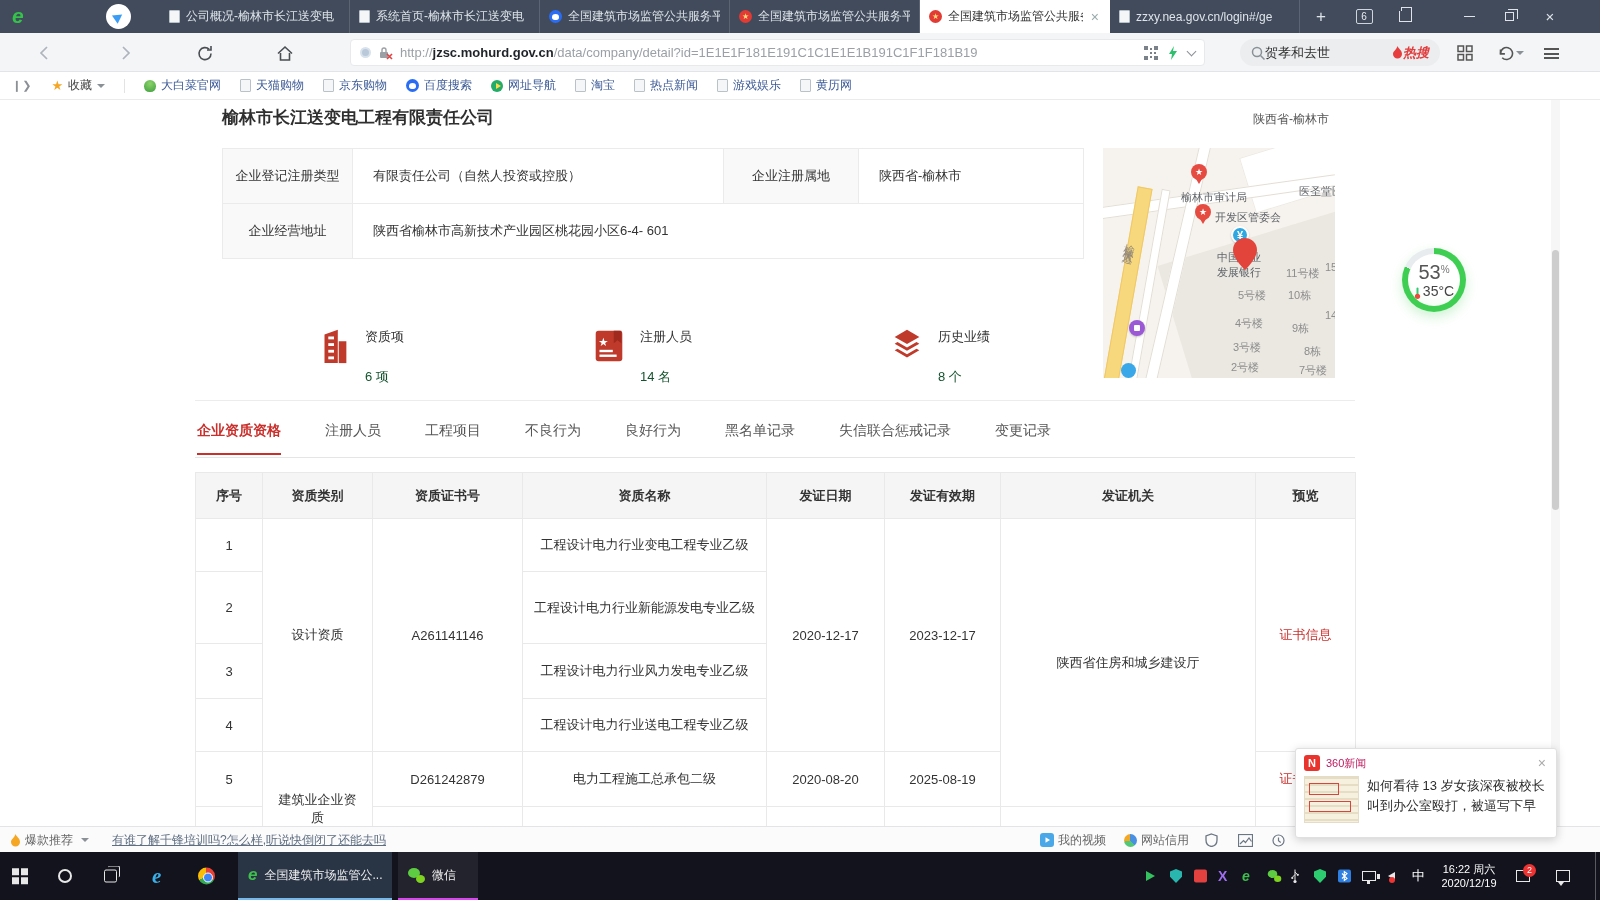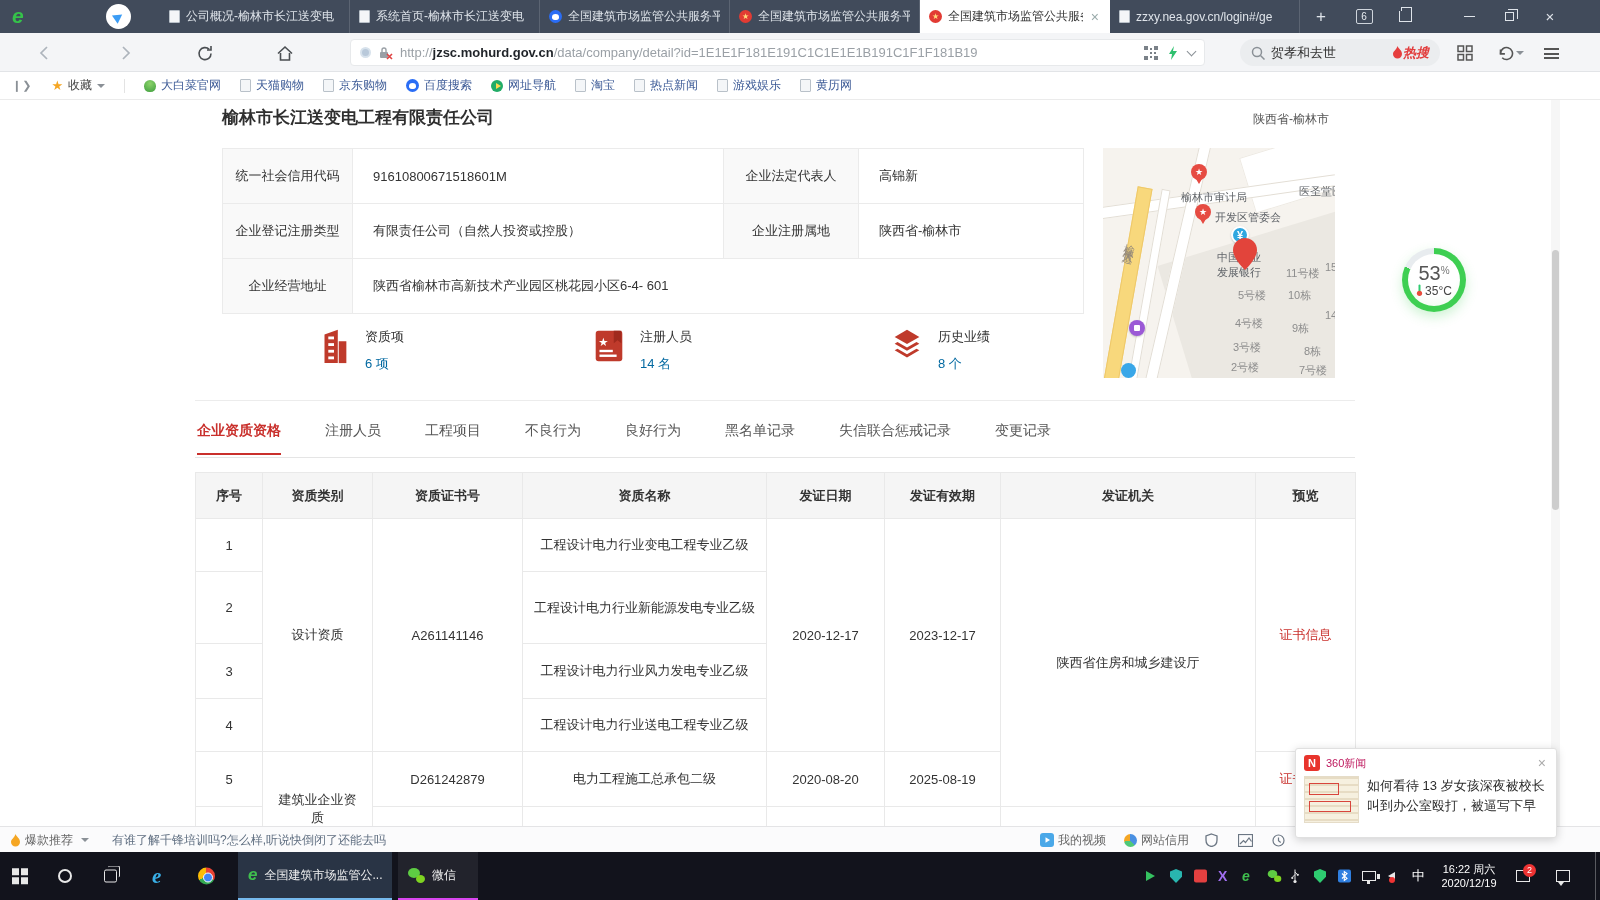--- a/index.html
+++ b/index.html
@@ -33,21 +33,21 @@
 
 #toolbar{position:absolute;left:0;top:33px;width:1600px;height:39px;background:#f4f5f7;border-bottom:1px solid #e2e4e7}
 .navb{position:absolute;top:7px;width:26px;height:26px;display:flex;align-items:center;justify-content:center;cursor:pointer}
 .urlbar{position:absolute;left:350px;top:6px;width:855px;height:27px;background:#fff;border:1px solid #e7e9eb;border-radius:4px;display:flex;align-items:center;gap:7px;padding:0 9px}
 .sitedot{width:11px;height:11px;border-radius:50%;background:#b9c9da;border:2px solid #d7e2ec;flex:none}
 .urltxt{font-size:13px;white-space:nowrap;overflow:hidden}
 .u-scheme,.u-path{color:#9aa0a6}
 .u-host{color:#1f2328;font-weight:bold}
 .urlright{margin-left:auto;display:flex;align-items:center;gap:10px}
 .chev{width:7px;height:7px;border-right:1.5px solid #8a9096;border-bottom:1.5px solid #8a9096;transform:rotate(45deg);margin-top:-3px}
-.searchbox{position:absolute;left:1240px;top:6px;width:200px;height:27px;background:#ebedef;border-radius:14px;display:flex;align-items:center;gap:6px;padding:0 11px}
+.searchbox{position:absolute;left:1240px;top:6px;width:200px;height:27px;background:#ebedef;border-radius:14px;display:flex;align-items:center;padding:0 11px}
 .s-q{font-size:13px;color:#333;white-space:nowrap}
 .hotlbl{color:#e23c3c;font-weight:bold;font-style:italic;font-size:13px}
 .menu-bars{width:15px;height:11px;border-top:2px solid #555;border-bottom:2px solid #555;position:relative}
 .menu-bars::after{content:"";position:absolute;left:0;top:3.5px;width:15px;height:2px;background:#555}
 .caret{width:0;height:0;border-left:4px solid transparent;border-right:4px solid transparent;border-top:4px solid #8a9096}
 
 
 #bookmarks{position:absolute;left:0;top:72px;width:1600px;height:28px;background:#fff;border-bottom:1px solid #ebebeb;display:flex;align-items:center;gap:19px;padding:0 12px;font-size:12px}
 .bm{display:flex;align-items:center;gap:5px;color:#3c5a96;cursor:pointer;white-space:nowrap}
 .star{color:#f5a623;font-size:13px}
@@ -63,21 +63,21 @@
 .ptitle{position:absolute;left:222px;top:6px;font-size:17px;font-weight:600;color:#2f2f2f}
 .pregion{position:absolute;left:1253px;top:11px;font-size:12px;color:#555}
 table{border-collapse:collapse;table-layout:fixed}
 .info{position:absolute;left:222px;top:48px;width:861px;font-size:13px}
 .info td{border:1px solid #ebebeb;height:55px;color:#333}
 .info .lbl{background:#f9f9f9;text-align:center}
 .info .val{padding-left:20px}
 .stat{position:absolute;top:227px;display:flex;gap:12px}
 .stat .txt{display:flex;flex-direction:column}
 .stat .lab{font-size:13px;color:#333;margin-top:1px}
-.stat .num{font-size:13px;color:#0369a1;margin-top:9px}
+.stat .num{font-size:13px;color:#14532d;margin-top:22px}
 .hdiv{position:absolute;left:195px;top:300px;width:1160px;height:1px;background:#ececec}
 .stabs{position:absolute;left:197px;top:322px;display:flex;gap:44px;font-size:14px;color:#555}
 .stab{padding-bottom:13px;cursor:pointer;white-space:nowrap}
 .stab.on{color:#c9302c;border-bottom:2px solid #c9302c;font-weight:600}
 .stabline{position:absolute;left:195px;top:357px;width:1160px;height:1px;background:#e5e5e5}
 .qual{position:absolute;left:195px;top:372px;width:1160px;font-size:13px}
 .qual th{background:#f5f5f5;height:46px;font-weight:600;color:#333;border:1px solid #e9e9e9}
 .qual td{border:1px solid #e9e9e9;text-align:center;color:#333;padding:4px 10px}
 .cert-link{color:#c9302c;cursor:pointer}
 .scrolltrack{position:absolute;left:1551px;top:0;width:9px;height:726px;background:#f6f6f6}
@@ -98,26 +98,26 @@
 .pin-purple{position:absolute;width:16px;height:16px;border-radius:50%;background:#9b59d6;box-shadow:0 1px 2px rgba(0,0,0,.2)}
 .pin-purple::after{content:"";position:absolute;left:5px;top:5px;width:6px;height:6px;background:#fff;border-radius:1px}
 .pin-blue2{position:absolute;width:15px;height:15px;border-radius:50%;background:#3aa7e8}
 
 
 #gauge{position:absolute;left:1402px;top:148px;width:64px;height:64px;border-radius:50%;background:conic-gradient(#3ecf52 0 295deg,#e8ecef 295deg 360deg);box-shadow:0 5px 12px rgba(62,207,82,.25)}
 #gauge .in{position:absolute;inset:6px;border-radius:50%;background:radial-gradient(circle at 50% 35%,#fff 55%,#eafaec);display:flex;flex-direction:column;align-items:center;justify-content:center}
 .g-row{display:flex;align-items:flex-start}
 .g-num{font-size:20px;color:#555;line-height:20px}
 .g-unit{font-size:10px;color:#777;margin-top:2px}
-.g-temp{font-size:12px;color:#444;display:flex;align-items:flex-start;gap:2px;margin-top:1px}
+.g-temp{font-size:14px;color:#444;display:flex;align-items:flex-end;gap:2px;margin-top:1px}
 
 
 #statusbar{position:absolute;left:0;top:826px;width:1600px;height:26px;background:#fbfbfc;border-top:1px solid #e4e4e6;font-size:12px;color:#666}
 .sb{position:absolute;top:0;height:26px;display:flex;align-items:center;gap:4px}
-.sb-link{color:#5f6e80;cursor:pointer;white-space:nowrap}
+.sb-link{color:#5f6e80;text-decoration:underline;cursor:pointer;white-space:nowrap}
 
 
 #newspopup{position:absolute;left:1295px;top:748px;width:262px;height:90px;background:#fff;border:1px solid #e0e0e0;border-radius:3px;box-shadow:0 2px 10px rgba(0,0,0,.18);z-index:60}
 .np-head{display:flex;align-items:center;gap:6px;padding:6px 8px 2px}
 .np-logo{width:16px;height:16px;border-radius:3px;background:#e8342c;color:#fff;font-weight:bold;font-size:11px;line-height:16px;text-align:center}
 .np-src{color:#be185d;font-size:11px;flex:1}
 .np-close{color:#aaa;font-size:14px;cursor:pointer;padding:0 2px}
 .np-body{display:flex;gap:8px;padding:3px 8px}
 .np-thumb{width:55px;height:47px;flex:none;background:repeating-linear-gradient(180deg,#e7dcc4 0 2px,#f6f0df 2px 7px);border:1px solid #e5dcc8;position:relative}
 .np-thumb::after{content:"";position:absolute;left:4px;top:6px;width:28px;height:10px;border:1px solid #d8453c}
@@ -353,26 +353,20 @@
   <div class="pregion">陕西省-榆林市</div>
 
   <table class="info">
     <colgroup>
         <col style="width:130px">
         <col style="width:371px">
         <col style="width:135px">
         <col style="width:225px">
       </colgroup>
     <tbody>
-        <tr>
-      <td class="lbl">统一社会信用代码</td>
-      <td class="val">91610800671518601M</td>
-      <td class="lbl">企业法定代表人</td>
-      <td class="val">高锦新</td>
-    </tr>
     <tr>
       <td class="lbl">企业登记注册类型</td>
       <td class="val">有限责任公司（自然人投资或控股）</td>
       <td class="lbl">企业注册属地</td>
       <td class="val">陕西省-榆林市</td>
     </tr>
     <tr>
       <td class="lbl">企业经营地址</td>
       <td class="val" colspan="3">陕西省榆林市高新技术产业园区桃花园小区6-4- 601</td>
     </tr>

